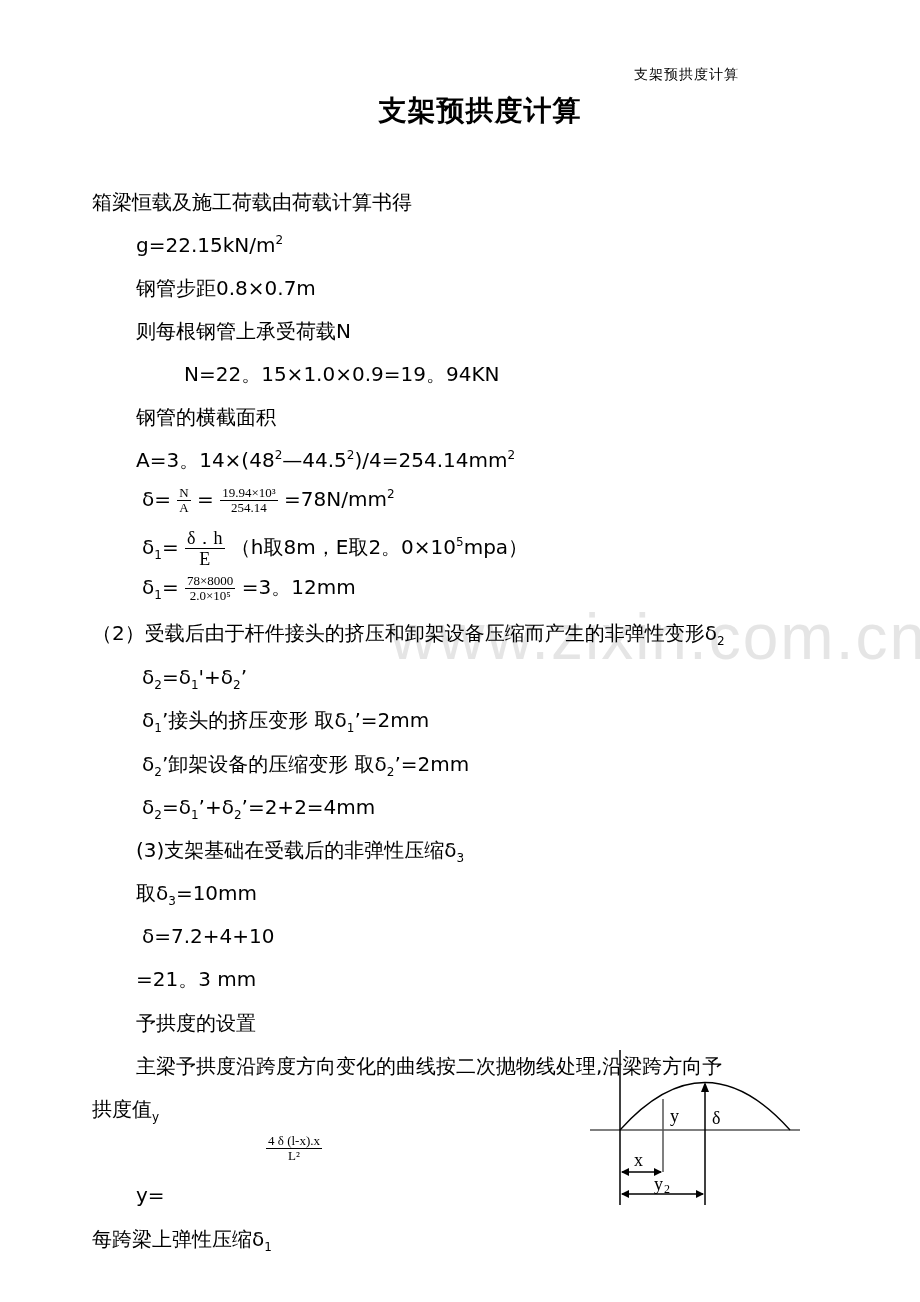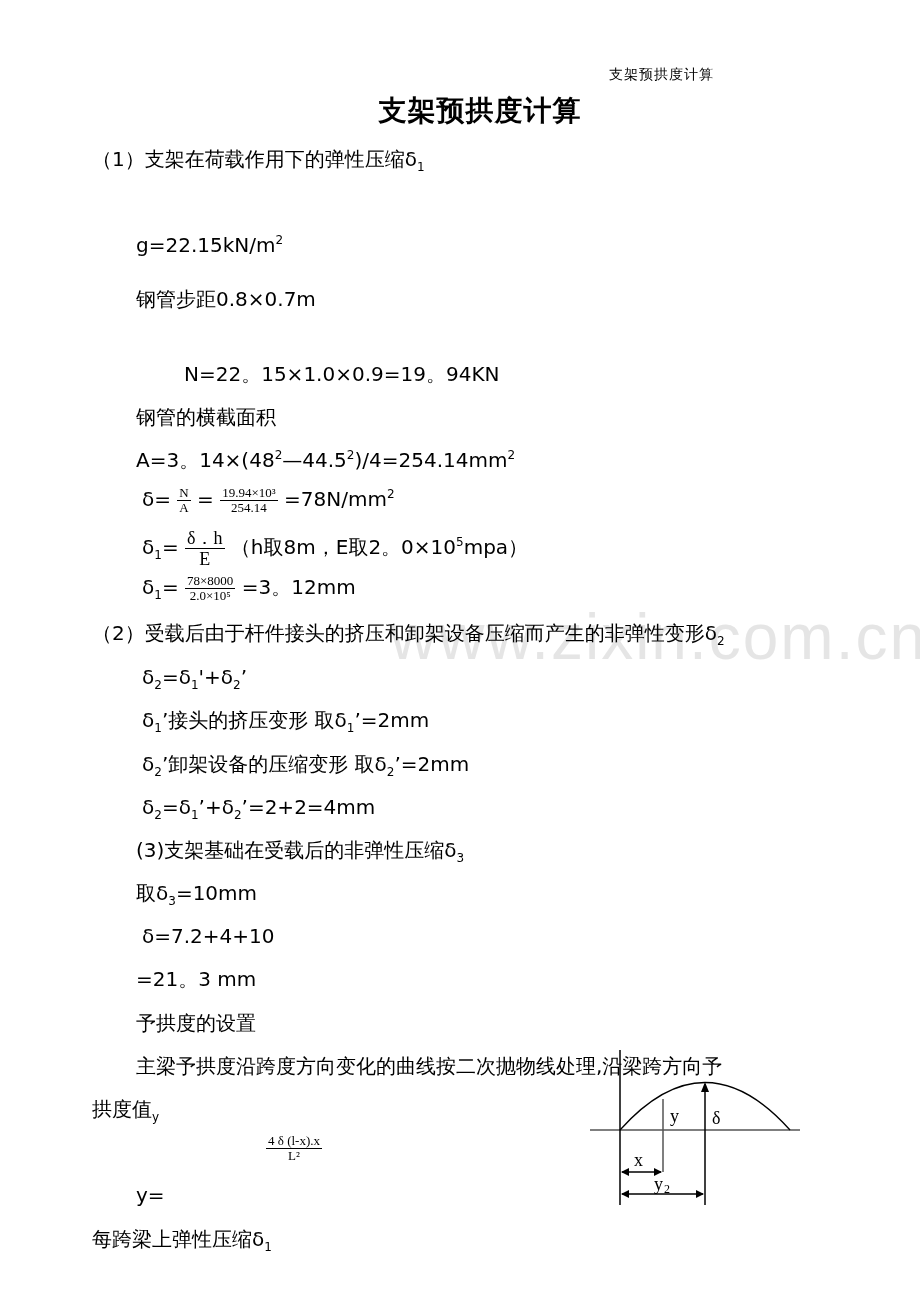--- a/index.html
+++ b/index.html
@@ -1,17 +1,17 @@
 <!DOCTYPE html>
 <html><head>
   <meta charset="utf-8">
   <style>
     html, body { margin: 0; padding: 0; background: #ffffff; }
     body { width: 920px; height: 1302px; position: relative; overflow: hidden; color: #000; }
-    .page { position: absolute; left: 0; top: 0; width: 760px; height: 1302px; }
+    .page { position: absolute; left: 0; top: 0; width: 760px; height: 1302px; padding-left: 25px; }
     .line { position: absolute; white-space: nowrap; font-size: 20px; line-height: 26px; font-family: "DejaVu Sans", "Liberation Sans", sans-serif; }
     .header { position: absolute; right: 46px; top: 66px; font-size: 14px; font-family: "DejaVu Serif", serif; letter-spacing: 1px; }
     .title { position: absolute; left: 0; width: 960px; top: 92px; text-align: center; font-size: 28px; font-weight: bold; font-family: "DejaVu Sans", sans-serif; letter-spacing: 1px; }
     sub, sup { font-size: 12px; line-height: 0; }
     .frac { display: inline-block; vertical-align: middle; text-align: center; font-family: "Liberation Serif", serif; font-size: 13px; line-height: 14px; }
     .frac .num { display: block; border-bottom: 1px solid #000; padding: 0 2px; }
     .frac .den { display: block; padding: 0 2px; }
     .frac.big { font-size: 18px; line-height: 20px; }
     .watermark { position: absolute; left: 390px; top: 600px; font-size: 64px; color: rgba(180,180,180,0.35); font-family: "Liberation Sans", sans-serif; letter-spacing: 2px; pointer-events: none; }
     .diagram { position: absolute; left: 590px; top: 1050px; width: 220px; height: 160px; }
@@ -20,27 +20,26 @@
 <body>
 
 <div class="page">
 
   <div class="header">支架预拱度计算</div>
 
   <div class="watermark">www.zixin.com.cn</div>
 
   <div class="title">支架预拱度计算</div>
 
-  <div class="line" style="left:92px; top:146px;">
-    <span>（1）支架在荷载作用下的弹性压缩δ</span><sub>1</sub>
-  </div>
+  <div class="line" style="left:92px; top:189px;">箱梁恒载及施工荷载由荷载计算书得</div>
   <div class="line" style="left:136px; top:232px;">
     <span>g=22.15kN/m</span><sup>2</sup>
   </div>
-  <div class="line" style="left:136px; top:275px;margin-top:11px;">钢管步距0.8×0.7m</div>
+  <div class="line" style="left:136px; top:275px;">钢管步距0.8×0.7m</div>
+  <div class="line" style="left:136px; top:318px;">则每根钢管上承受荷载N</div>
   <div class="line" style="left:136px; top:361px;margin-left:48px;">N=22。15×1.0×0.9=19。94KN</div>
   <div class="line" style="left:136px; top:404px;">钢管的横截面积</div>
   <div class="line" style="left:136px; top:447px;">
     <span>A=3。14×(48</span><sup>2</sup><span>—44.5</span><sup>2</sup><span>)/4=254.14mm</span><sup>2</sup>
   </div>
 
   <div class="line" style="left:142px; top:486px;">
     <span>δ=</span>
     <span class="frac"><span class="num">N</span><span class="den">A</span></span>
     <span>=</span>

